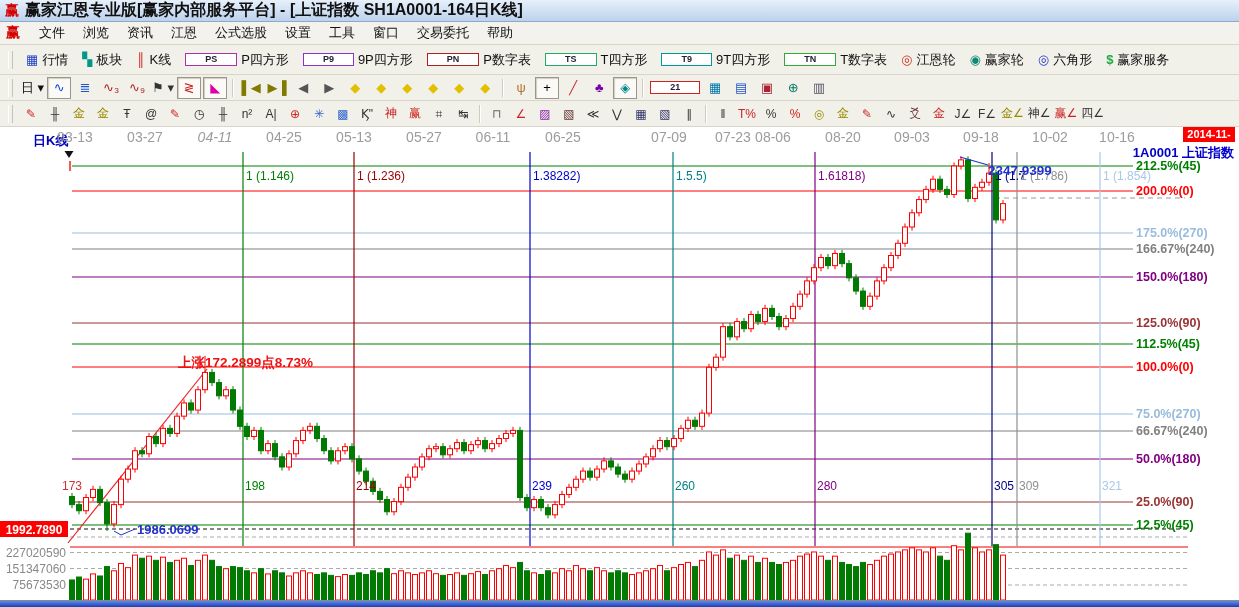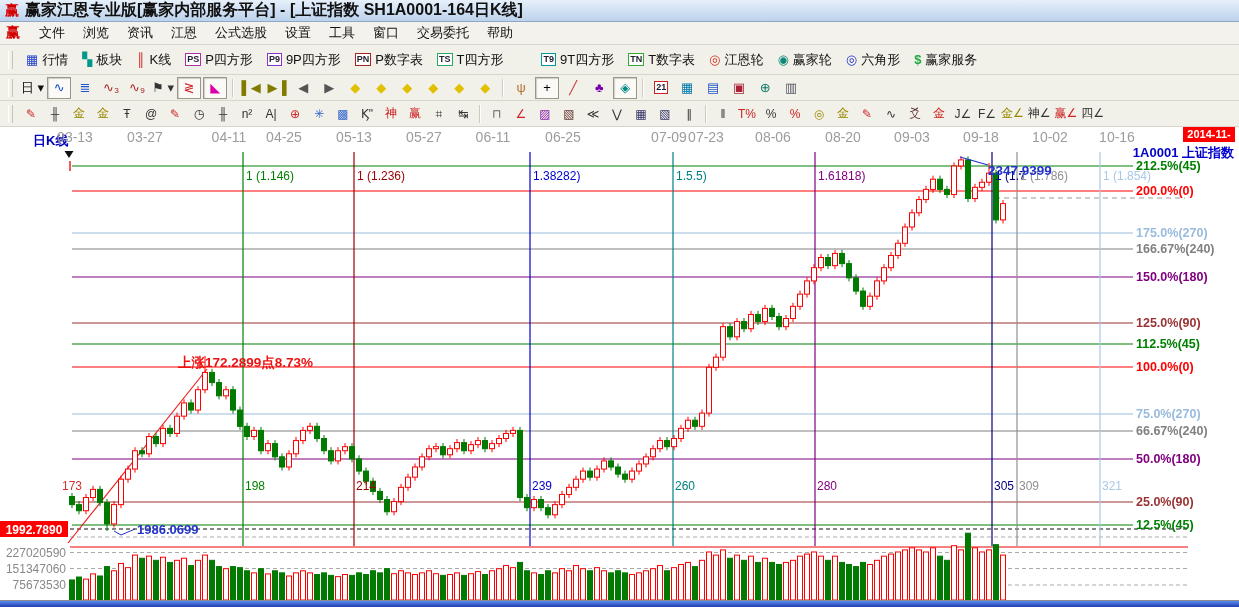--- a/index.html
+++ b/index.html
@@ -18,21 +18,21 @@
   .mitem{font-size:13px;color:#111;padding:8px 9px;cursor:default;}
   
   .toolbar{position:absolute;left:0;width:100%;background:#f1f0e9;box-sizing:border-box;
     border-bottom:1px solid #d9d5cb;display:flex;align-items:center;padding-left:8px;}
   .tb1{top:45px;height:30px;}
   .tb2{top:75px;height:26px;}
   .tb3{top:101px;height:26px;}
   .tbtn{display:flex;align-items:center;gap:4px;padding:3px 6px;font-size:13px;color:#111;
     border:1px solid transparent;white-space:nowrap;}
   .tbtn .ic{font-size:13px;font-weight:bold;line-height:13px;}
-  .badge{display:inline-block;font-size:9px;font-weight:bold;line-height:11px;padding:0 1px;
+  .badge{display:inline-block;font-size:9px;font-weight:bold;line-height:11px;padding:0 19px;
     border:1px solid;color:#223;background:#fff;text-align:center;}
   .sbtn{display:flex;align-items:center;justify-content:center;min-width:22px;height:20px;
     margin:0 1px;font-size:13px;border:1px solid transparent;}
   .sbtn.pressed{border:1px solid #9a968c;background:#fbfaf6;box-shadow:inset 1px 1px 1px #d0ccc2;}
   .t3 .sbtn{min-width:20px;font-size:12px;}
   .vsep{width:1px;height:18px;background:#cfcabe;border-right:1px solid #fff;margin:0 4px;}
   .grip{width:3px;height:18px;border-left:1px solid #fff;border-right:1px solid #c6c2b6;margin-right:6px;}
   
   .chart{position:absolute;left:0;top:127px;width:1239px;height:473px;background:#fff;}
   .dlabel{position:absolute;top:2px;font-size:14px;color:#9c9c9c;transform:translateX(-50%);}
@@ -95,21 +95,21 @@
       </span>
       <span class="tbtn">
         <span class="badge" style="border-color: rgb(170, 34, 34);">PN</span>
         <span>P数字表</span>
       </span>
       <span class="tbtn">
         <span class="badge" style="border-color: rgb(34, 170, 102);">TS</span>
         <span>T四方形</span>
       </span>
       <span class="tbtn">
-        <span class="badge" style="border-color: rgb(0, 153, 153); margin-left: 24px;">T9</span>
+        <span class="badge" style="border-color: rgb(0, 153, 153);">T9</span>
         <span>9T四方形</span>
       </span>
       <span class="tbtn">
         <span class="badge" style="border-color: rgb(51, 170, 51);">TN</span>
         <span>T数字表</span>
       </span>
       <span class="tbtn">
         <span class="ic" style="color: rgb(204, 51, 34);">◎</span>
         <span>江恩轮</span>
       </span>
@@ -1111,28 +1111,28 @@
           <text x="988" y="48" fill="#2233cc" font-size="13.5" font-weight="bold" text-anchor="start">2347.9399</text>
           <polyline points="960,30 988,38" fill="none" stroke="#2233cc" stroke-width="1.2"></polyline>
           <polygon points="64.5,24 73.5,24 69,31" fill="#111"></polygon>
           <line x1="70" x2="70" y1="34" y2="44" stroke="#ee2222" stroke-width="1.5"></line>
           <rect x="0" y="394" width="68" height="16" fill="#ff0000"></rect>
           <text x="34" y="406.5" fill="#ffffff" font-size="12" font-weight="bold" text-anchor="middle">1992.7890</text>
         </g>
       </svg>
   <span class="dlabel" style="left: 75px;">03-13</span>
       <span class="dlabel" style="left: 145px;">03-27</span>
-      <span class="dlabel" style="left: 229px;">04-11</span>
+      <span class="dlabel" style="left: 215px; font-style: italic;">04-11</span>
       <span class="dlabel" style="left: 284px;">04-25</span>
       <span class="dlabel" style="left: 354px;">05-13</span>
       <span class="dlabel" style="left: 424px;">05-27</span>
       <span class="dlabel" style="left: 493px;">06-11</span>
       <span class="dlabel" style="left: 563px;">06-25</span>
       <span class="dlabel" style="left: 633px; margin-left: 36px;">07-09</span>
-      <span class="dlabel" style="left: 706px;">07-23</span>
+      <span class="dlabel" style="left: 733px;">07-23</span>
       <span class="dlabel" style="left: 773px;">08-06</span>
       <span class="dlabel" style="left: 843px;">08-20</span>
       <span class="dlabel" style="left: 912px;">09-03</span>
       <span class="dlabel" style="left: 981px;">09-18</span>
       <span class="dlabel" style="left: 1050px;">10-02</span>
       <span class="dlabel" style="left: 1117px;">10-16</span>
     </div>
 
   <div class="statusbar"></div>
 

